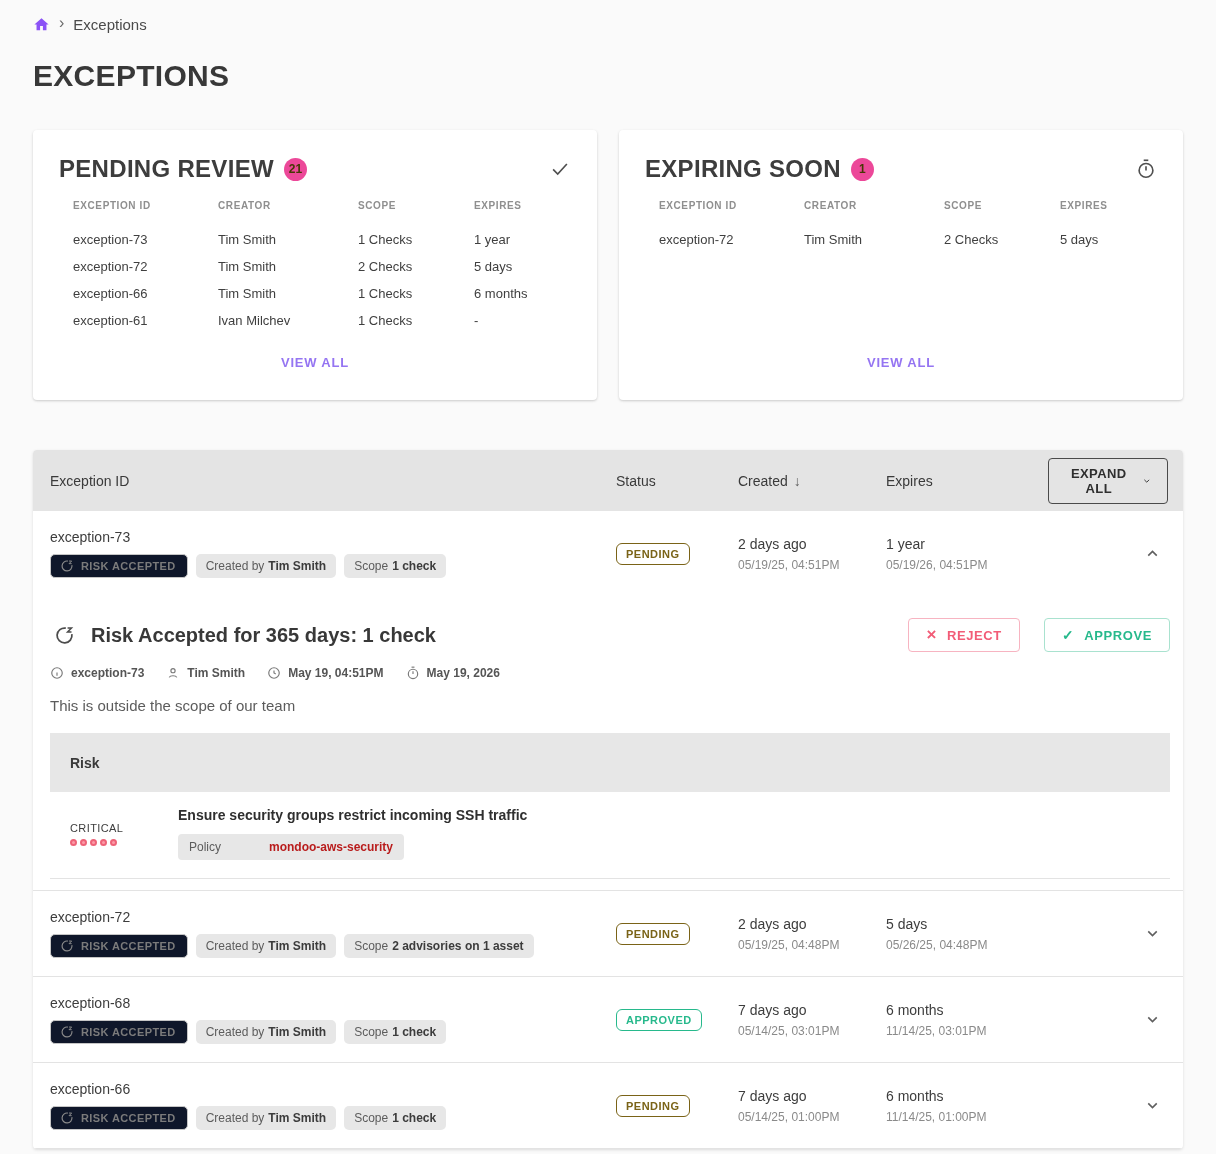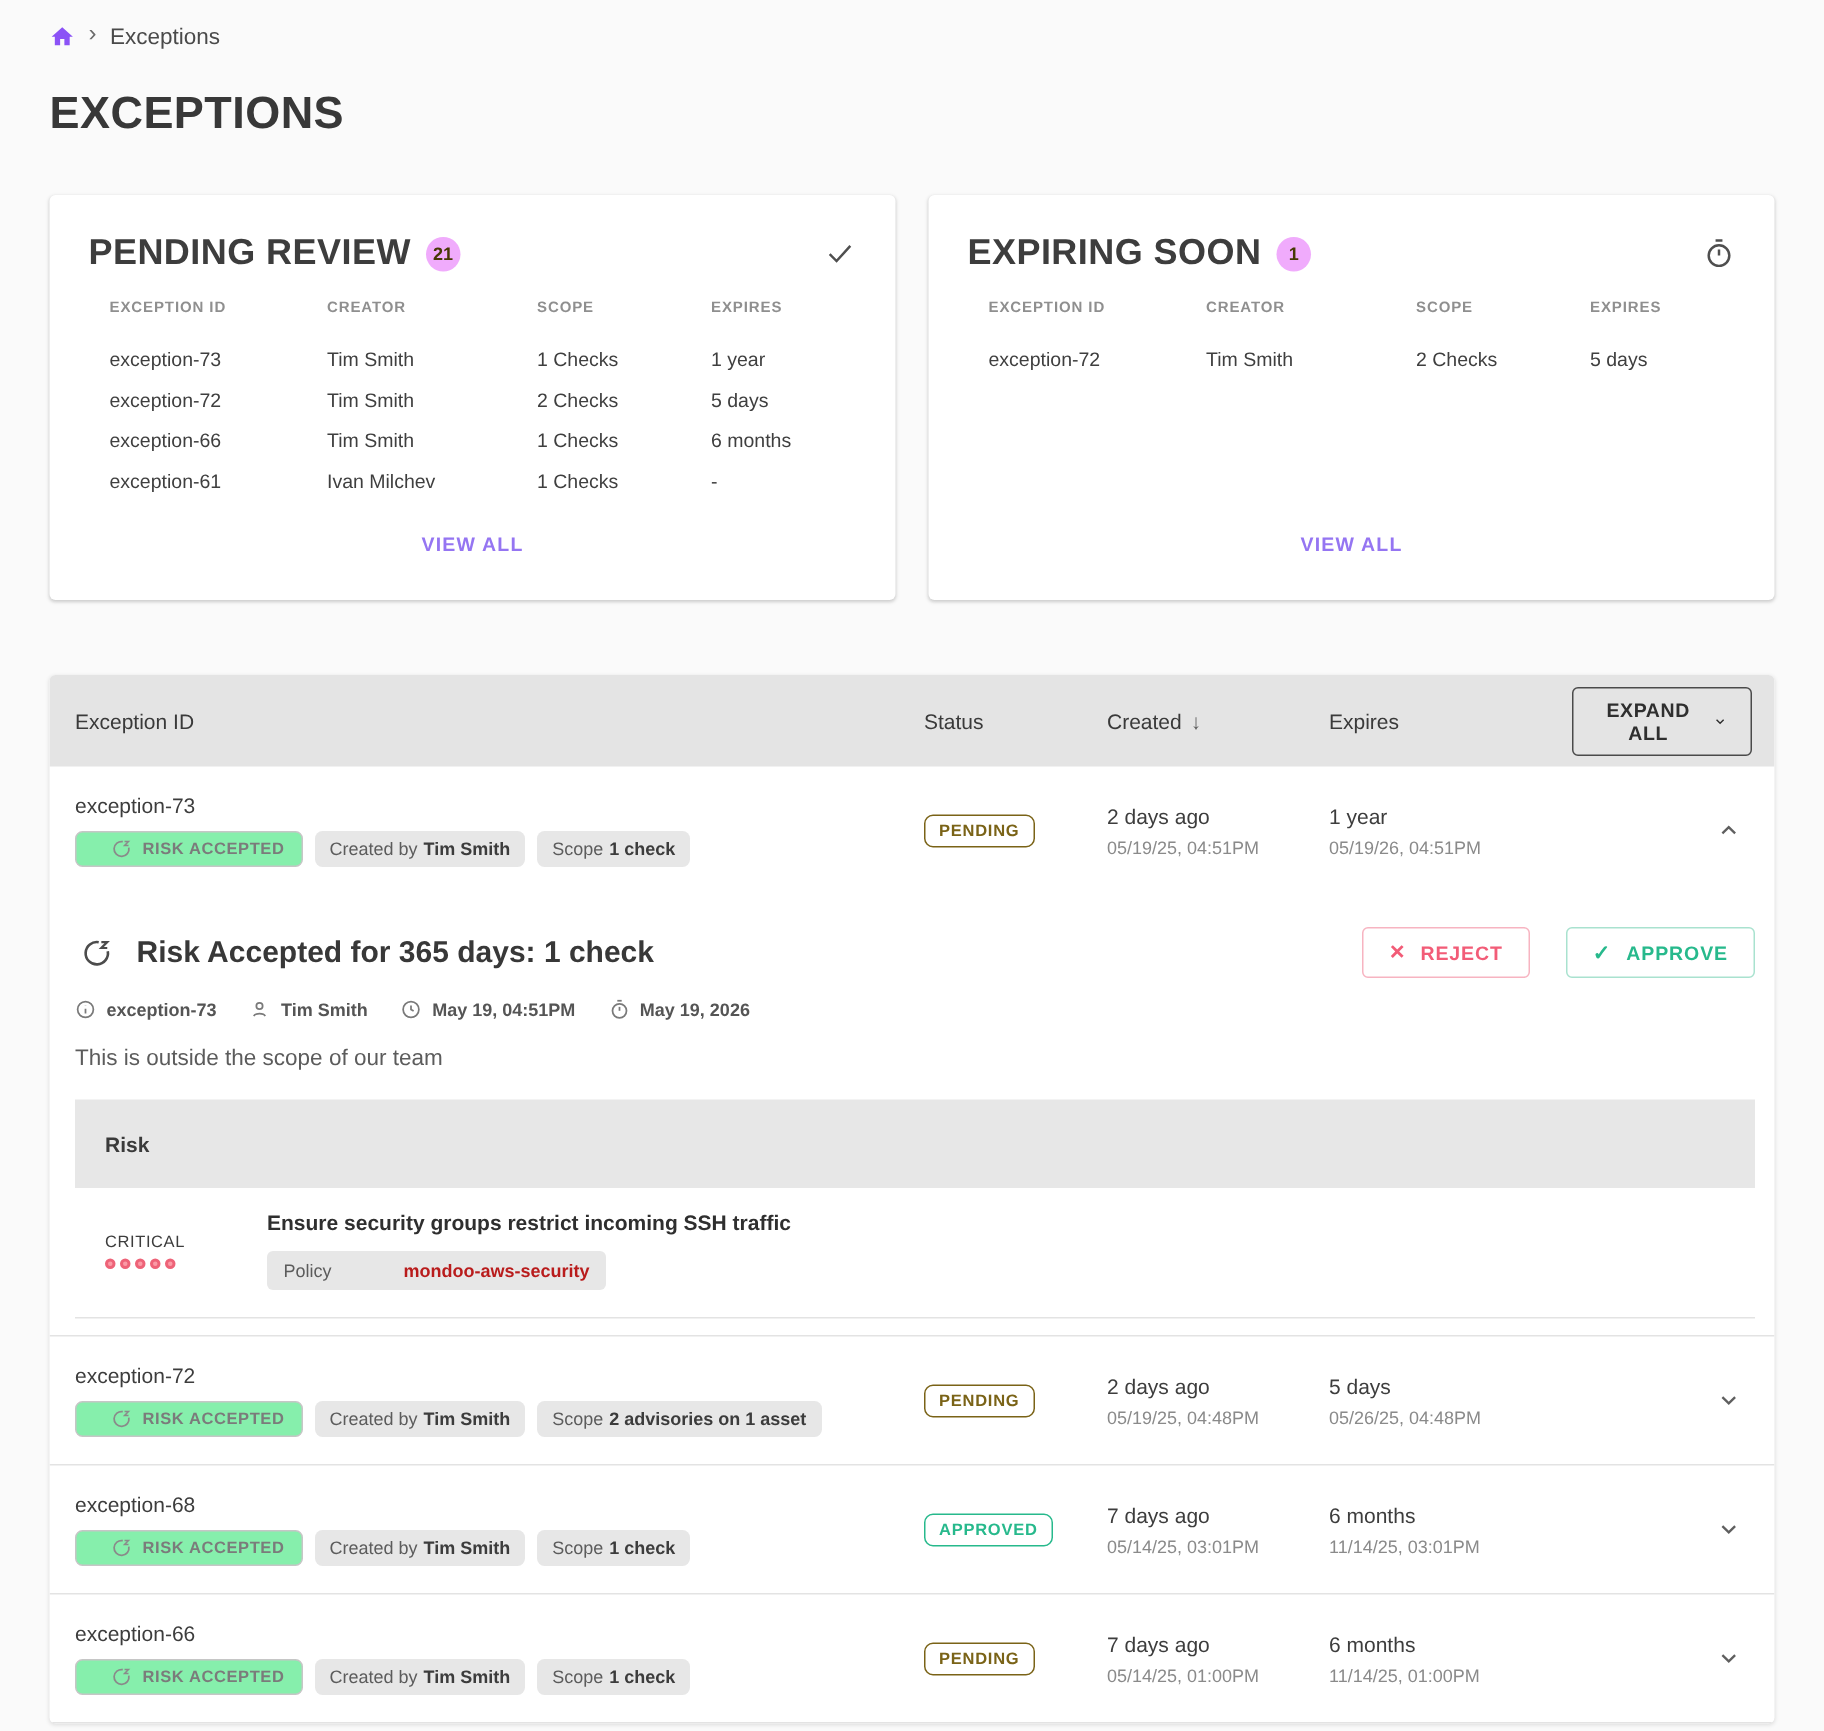--- a/index.html
+++ b/index.html
@@ -14,21 +14,21 @@
   h1.page-title { margin-top:25px; font-size:30px; font-weight:700; color:#383838; letter-spacing:0.3px; }
 
   
   .cards { display:flex; gap:22px; margin-top:37px; }
   .card { flex:1; height:270px; background:#fff; border-radius:4px;
     box-shadow:0 1px 3px rgba(0,0,0,0.12), 0 1px 2px rgba(0,0,0,0.08);
     display:flex; flex-direction:column; }
   .card-head { display:flex; align-items:center; padding:25px 26px 0 26px; }
   .card-title { font-size:24px; font-weight:700; color:#3d3d3d; letter-spacing:0.3px; }
   .badge { margin-left:10px; width:23px; height:23px; border-radius:50%;
-    background:#f0abfc; color:#463804; font-size:12px; font-weight:700;
+    background:#ec4899; color:#463804; font-size:12px; font-weight:700;
     display:flex; align-items:center; justify-content:center; }
   .card-head .head-icon { margin-left:auto; color:#4f4f4f; display:flex; }
 
   .mini-table { margin-top:17px; padding:0 26px 0 40px; }
   .mini-row { display:grid; grid-template-columns:145px 140px 116px auto; align-items:center; }
   .mini-head { font-size:10px; font-weight:700; color:#8f8f8f; letter-spacing:0.6px; }
   .mini-data { font-size:13px; color:#3f3f3f; margin-top:12px; }
   .mini-data:first-of-type { margin-top:20px; }
   .view-all { margin-top:auto; margin-bottom:30px; text-align:center; font-size:13px; font-weight:700;
     color:#9575f2; letter-spacing:0.8px; cursor:pointer; }
@@ -44,22 +44,22 @@
   .expand-all { justify-self:end; margin-right:15px; display:flex; align-items:center; gap:9px;
     background:transparent; border:1px solid #4a4a4a; border-radius:4px; padding:7px 16px;
     font-family:inherit; font-size:13px; font-weight:600; letter-spacing:0.4px; color:#2f2f2f; cursor:pointer; }
 
   .row { height:85px; cursor:pointer; }
   .row-group { border-bottom:1px solid #e3e3e3; }
   .cell-id { display:flex; flex-direction:column; gap:9px; }
   .row-title { font-size:14px; color:#3d3d3d; }
   .chips { display:flex; gap:8px; }
   .chip-outline { display:inline-flex; align-items:center; gap:7px; border:1px solid #c6c6c6;
-    border-radius:5px; padding:4px 11px 4px 23px; font-size:11px; font-weight:700;
-    color:#7b7b7b; letter-spacing:0.4px; background:#86efac; }
+    border-radius:5px; padding:4px 11px 4px 9px; font-size:11px; font-weight:700;
+    color:#7b7b7b; letter-spacing:0.4px; background:#0f172a; }
   .chip-outline svg { color:#8a8a8a; }
   .chip-gray { display:inline-flex; align-items:center; background:#e7e7e7; border-radius:5px;
     padding:5px 10px; font-size:12px; color:#5c5c5c; }
   .chip-gray .b { margin-left:4px; font-weight:700; color:#3c3c3c; }
 
   .status-chip { display:inline-block; border:1.5px solid; border-radius:6px; padding:4px 9px;
     font-size:11px; font-weight:700; letter-spacing:0.5px; }
   .status-chip.pending { color:#7a6317; border-color:#7a6317; }
   .status-chip.approved { color:#27b98c; border-color:#27b98c; }
 

